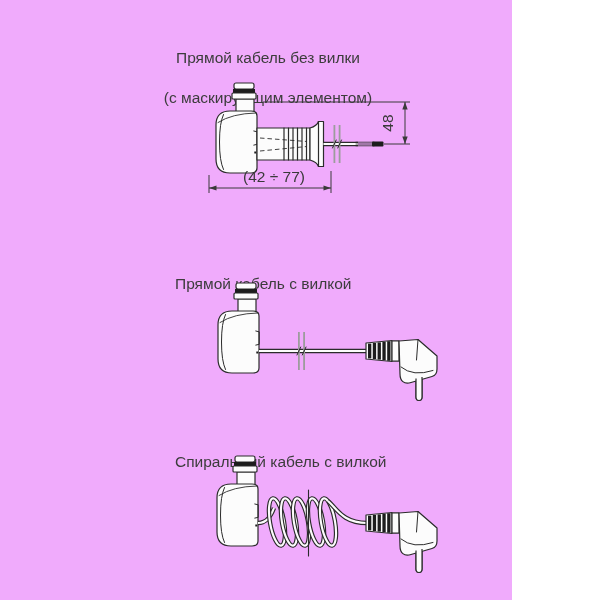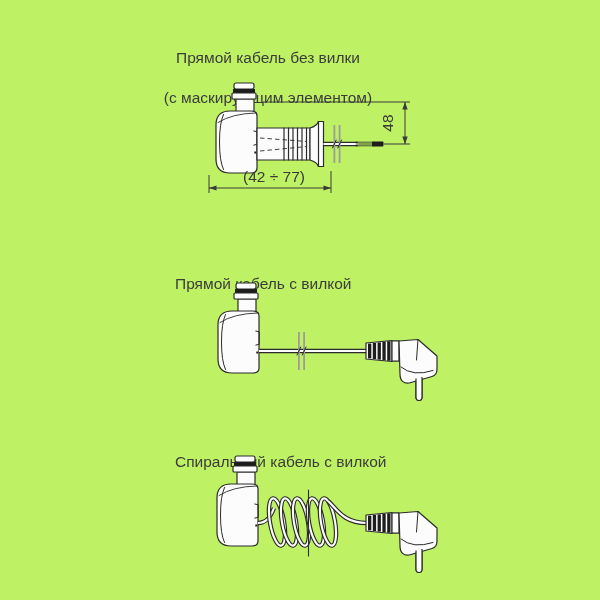--- a/index.html
+++ b/index.html
@@ -1,17 +1,17 @@
 <!DOCTYPE html>
 <html><head>
 <meta charset="utf-8">
 <style>
   html,body{margin:0;padding:0;}
   body{font-family:"Liberation Sans", sans-serif;}
-  #page{position:relative;width:600px;height:600px;background:#bef264;overflow:hidden;}
+  #page{position:relative;width:512px;height:600px;background:#f0abfc;overflow:hidden;}
   .title{position:absolute;color:#3c3c3c;font-size:15.5px;line-height:20px;white-space:pre-line;}
   .title.centered{text-align:center;}
   svg{position:absolute;overflow:visible;}
   .ink{stroke:#2b2b2b;fill:none;stroke-width:1.2;stroke-linecap:round;stroke-linejoin:round;}
   .ink-fill{stroke:#2b2b2b;fill:#fcfcfc;stroke-width:1.2;stroke-linejoin:round;}
   .dark{fill:#1d1d1d;stroke:none;}
   .tube-out{stroke:#2b2b2b;fill:none;stroke-width:4.4;stroke-linecap:butt;}
   .tube-in{stroke:#fcfcfc;fill:none;stroke-width:2.1;stroke-linecap:butt;}
   .dash{stroke:#2b2b2b;fill:none;stroke-width:0.9;stroke-dasharray:4.5 3;}
   .brkline{stroke:#9c9c9c;stroke-width:1.8;fill:none;}

